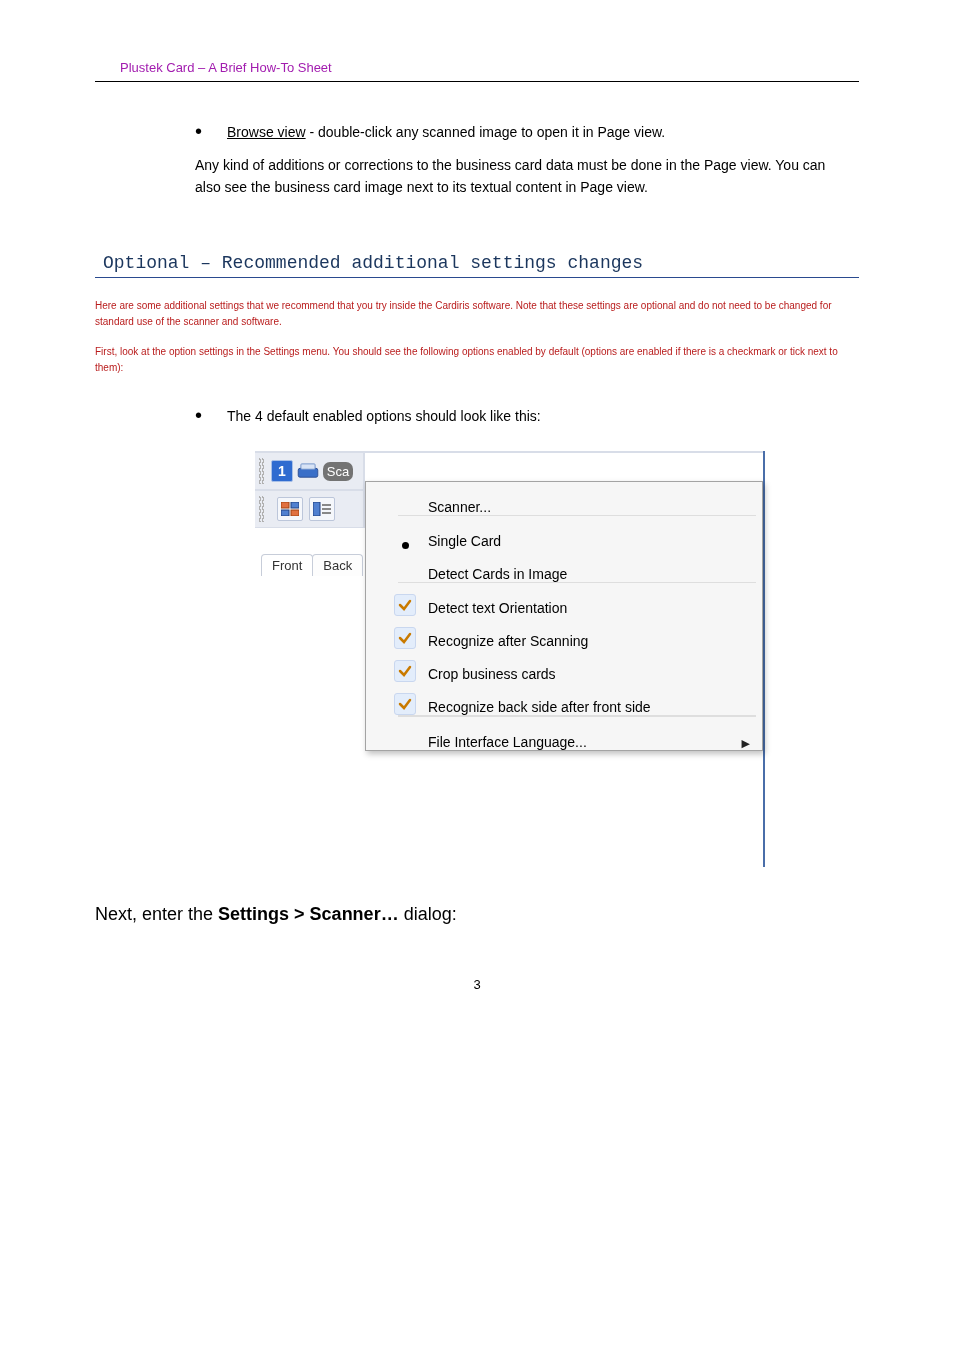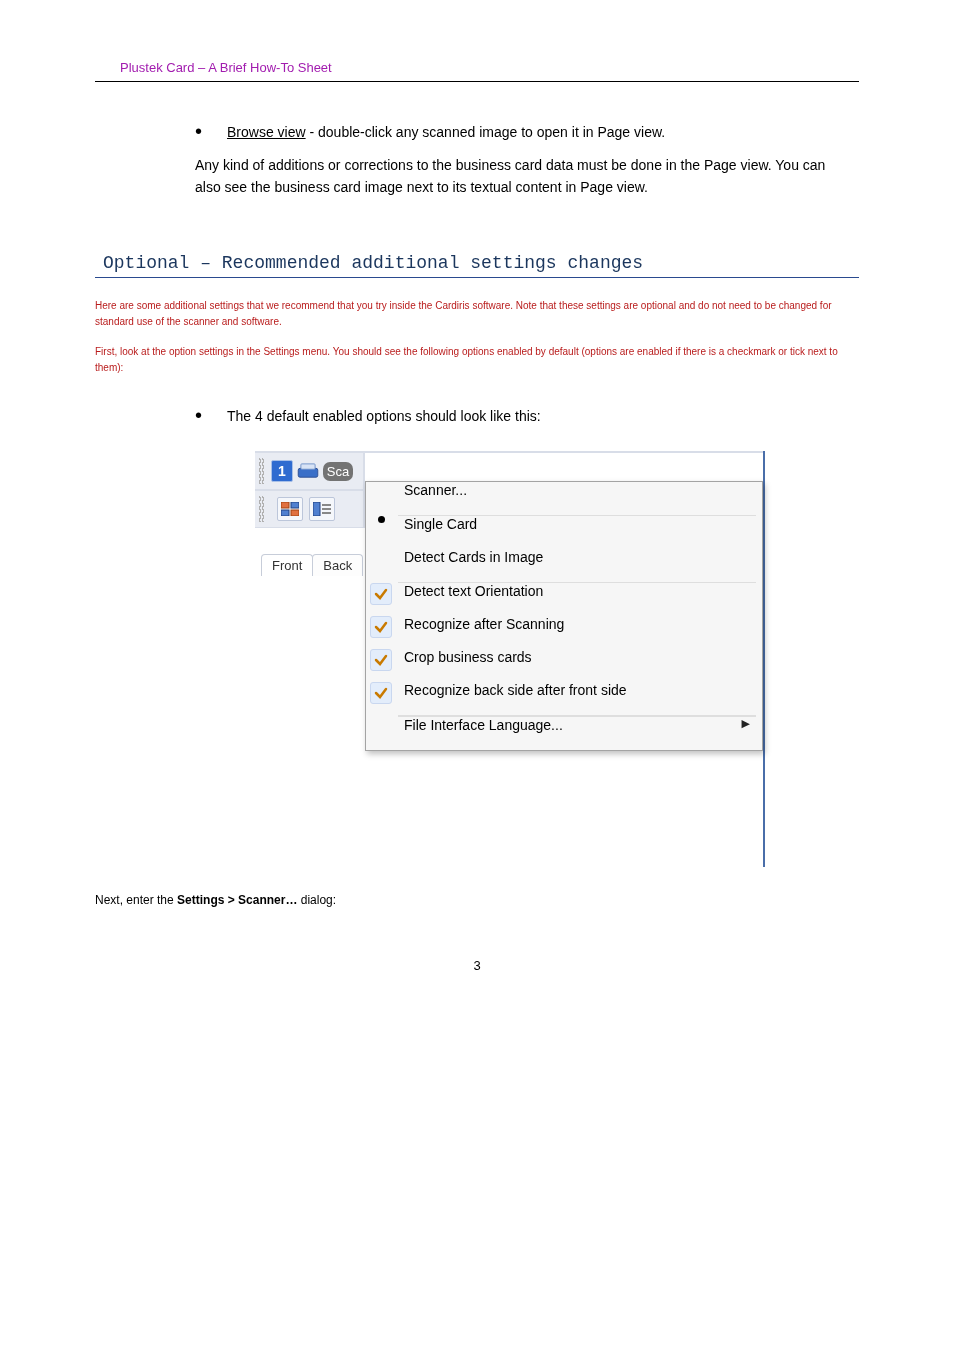--- a/index.html
+++ b/index.html
@@ -209,23 +209,24 @@
     left: 110px;
     top: 30px;
     width: 398px;
     background: #f6f6f6;
     border: 1px solid #a3a3a3;
     box-shadow: 2px 3px 6px rgba(0,0,0,0.25);
     z-index: 10;
   }
   .dd-item {
     display: flex;
-    align-items: flex-start;
+    align-items: flex-end;
     height: 33px;
     position: relative;
+    padding-left: 24px;
   }
   .dd-check-col {
     width: 30px;
     display: flex;
     align-items: center;
     justify-content: center;
   }
   .dd-check-box {
     width: 22px; height: 22px;
     border: 1px solid #c9d7ef;
@@ -267,22 +268,22 @@
     position: absolute;
     top: 68px;
     right: 0;
     width: 12px;
     height: 38px;
     background: #fff;
     border-left: 2px solid #d8dde8;
   }
 
   .footnote {
-    margin-top: 24px;
-    font-size: 12px;
+    margin-top: 34px;
+    font-size: 18px;
     color: #000;
     line-height: 1.55;
     margin-left: 0;
     margin-right: 20px;
   }
   .footnote .bold { font-weight: bold; }
 
   .page-num {
     text-align: center;
     font-size: 13px;

